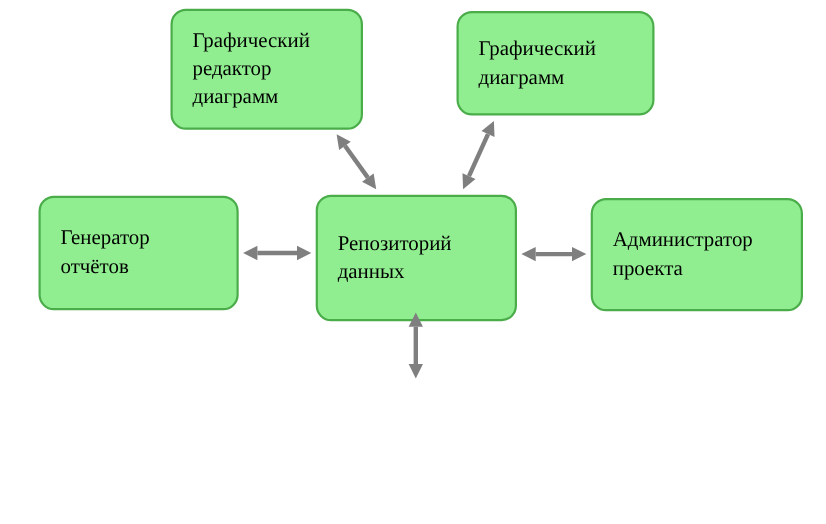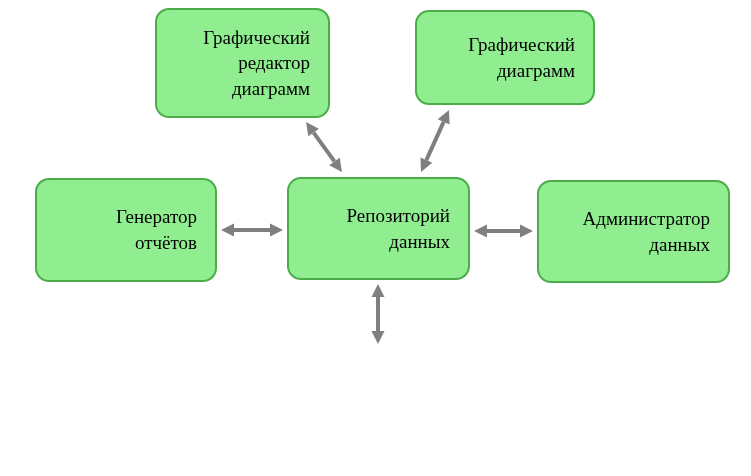--- a/index.html
+++ b/index.html
@@ -9,30 +9,30 @@
     background:#ffffff;
     font-family:"Liberation Serif", serif;
     overflow:hidden;
   }
   .node{
     position:absolute;
     background:var(--node-fill,#90ee90);
     border:2px solid var(--node-border,#4aad4a);
     border-radius:14px;
     display:flex;align-items:center;justify-content:center;
-    text-align:right;
+    text-align:left;
     font-size:19px;
     color:var(--text-color,#000);
     line-height:1.35;
     box-sizing:border-box;
   }
   #n-graphic {left:155px;top:8px;  width:175px;height:110px;padding:0 18px;}
   #n-verifier{left:415px;top:10px; width:180px;height:95px; padding:0 18px;}
   #n-report  {left:35px; top:178px;width:182px;height:104px;padding:0 18px;}
-  #n-repo    {left:287px;top:177px;width:183px;height:103px;padding:0 18px;}
+  #n-repo    {left:287px;top:177px;width:183px;height:115px;padding:0 18px;}
   #n-admin   {left:537px;top:180px;width:193px;height:103px;padding:0 18px;}
   #n-service {left:287px;top:348px;width:183px;height:105px;padding:0 18px;}
   svg.arrows{position:absolute;left:0;top:0;width:751px;height:476px;pointer-events:none;}
 </style>
 </head>
 <body>
 
 <div class="canvas">
 
   <div class="node" id="n-graphic">
@@ -45,21 +45,21 @@
 
   <div class="node" id="n-report">
     <span>Генератор отчётов</span>
   </div>
 
   <div class="node" id="n-repo">
     <span>Репозиторий данных</span>
   </div>
 
   <div class="node" id="n-admin">
-    <span>Администратор данных</span>
+    <span>Администратор проекта</span>
   </div>
 
 
   <svg class="arrows" id="arrow-layer" xmlns="http://www.w3.org/2000/svg">
       <g>
         <line x1="234" y1="230" x2="270" y2="230" stroke="#7f7f7f" stroke-width="4"></line>
         <polygon points="283,230 270,236.5 270,223.5" fill="#7f7f7f"></polygon>
         <polygon points="221,230 234,236.5 234,223.5" fill="#7f7f7f"></polygon>
       </g>
       <g>

